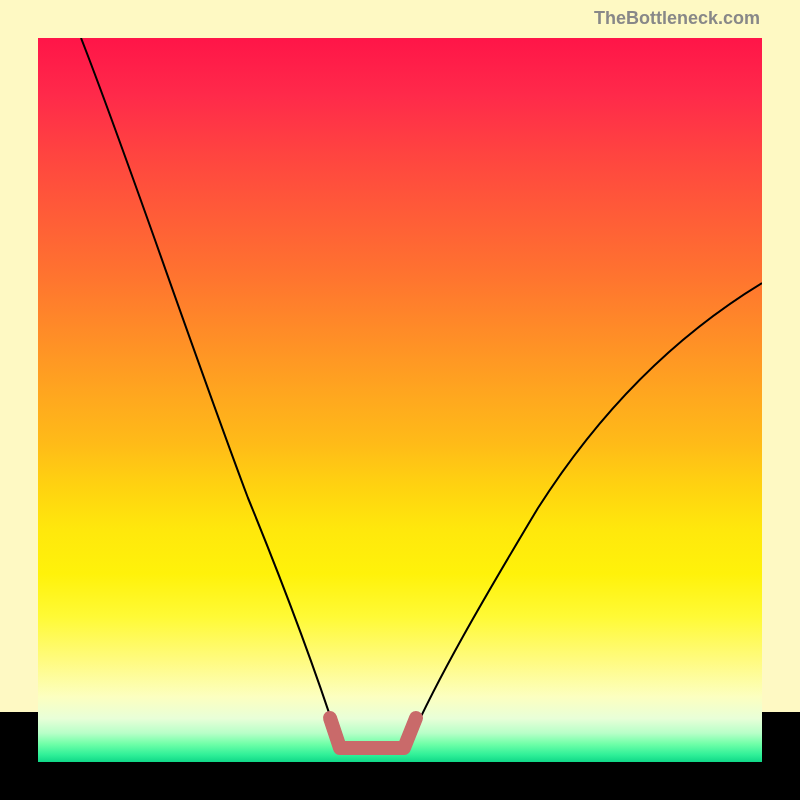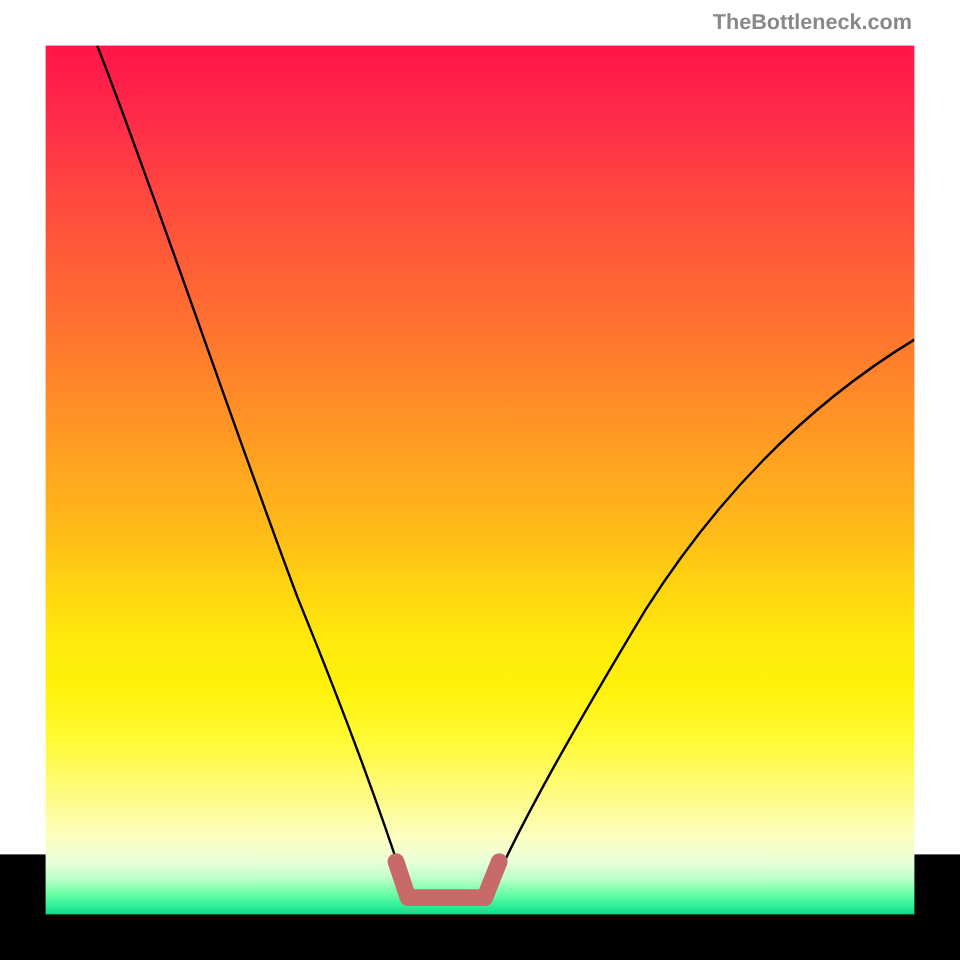--- a/index.html
+++ b/index.html
@@ -7,21 +7,21 @@
     padding: 0;
     background: #000;
     width: 800px;
     height: 800px;
     overflow: hidden;
   }
   .chart-container {
     position: relative;
     width: 800px;
     height: 712px;
-    background: #ffffff;
+    background: #fef9c3;
   }
   .plot-area {
     position: absolute;
     left: 38px;
     top: 38px;
     width: 724px;
     height: 724px;
     background: linear-gradient(to bottom,
       #ff1548 0%,
       #ff2a4a 8%,

